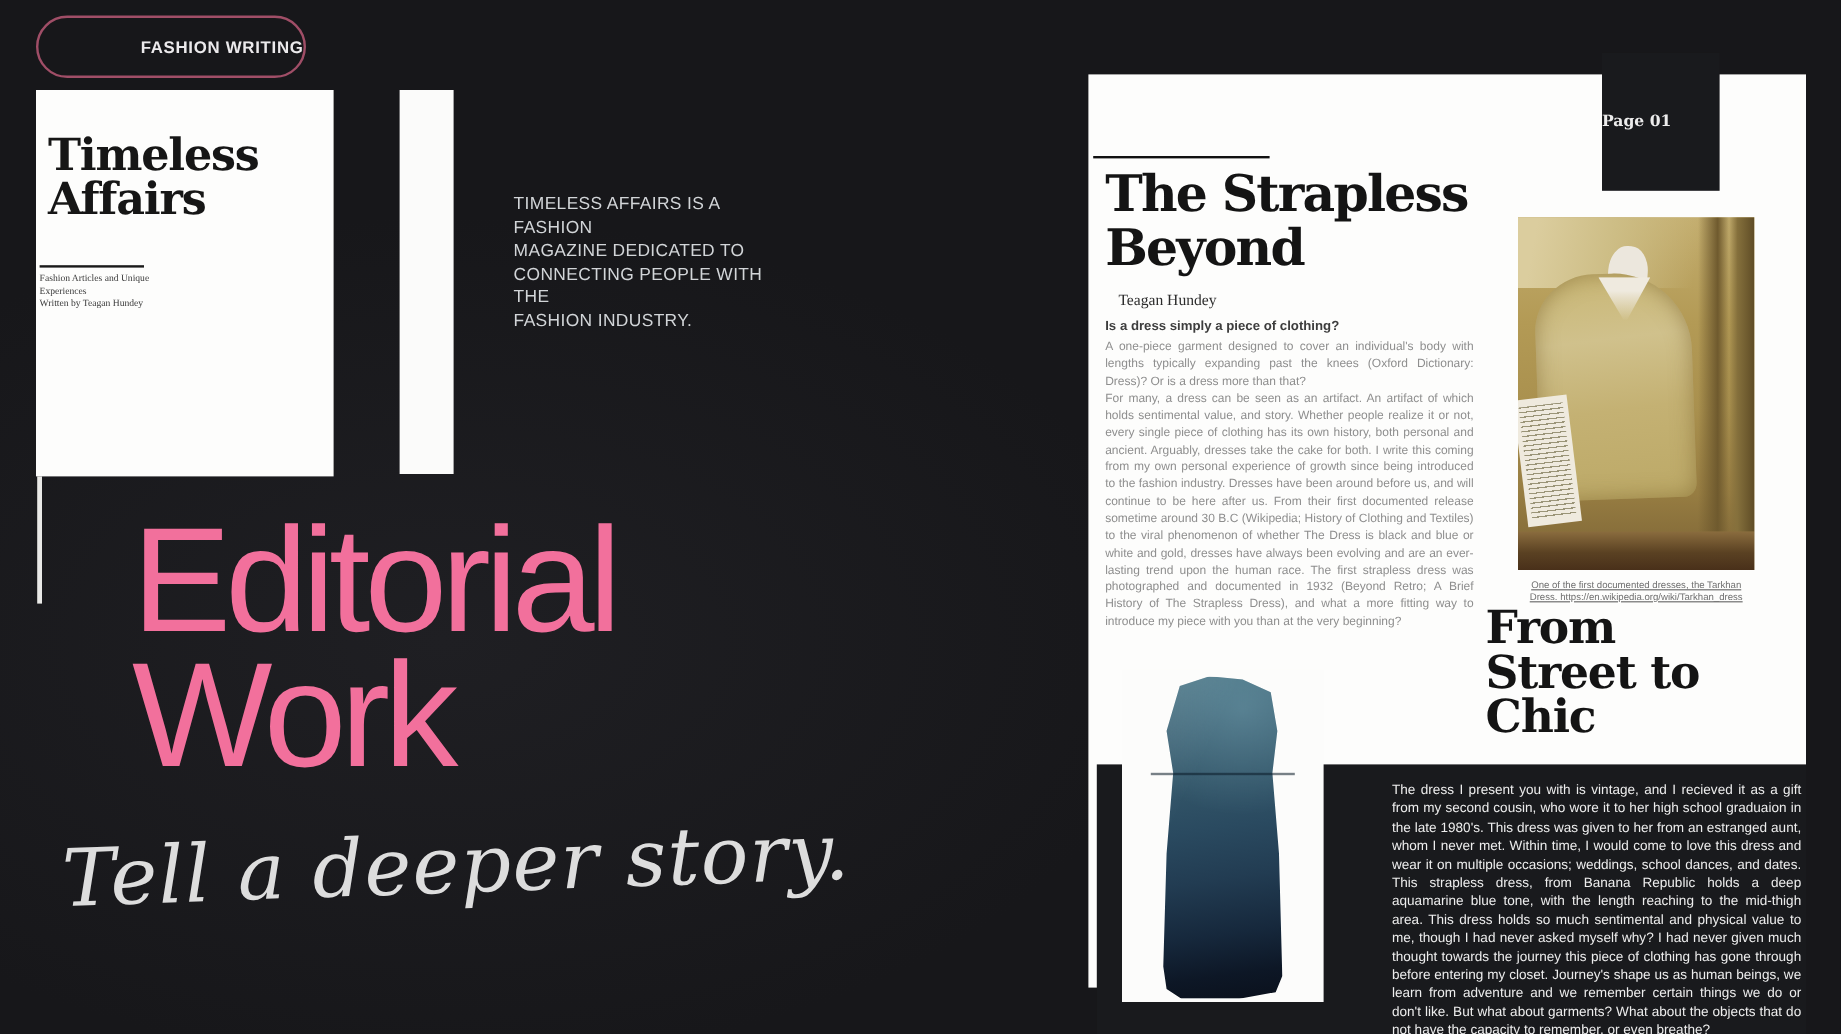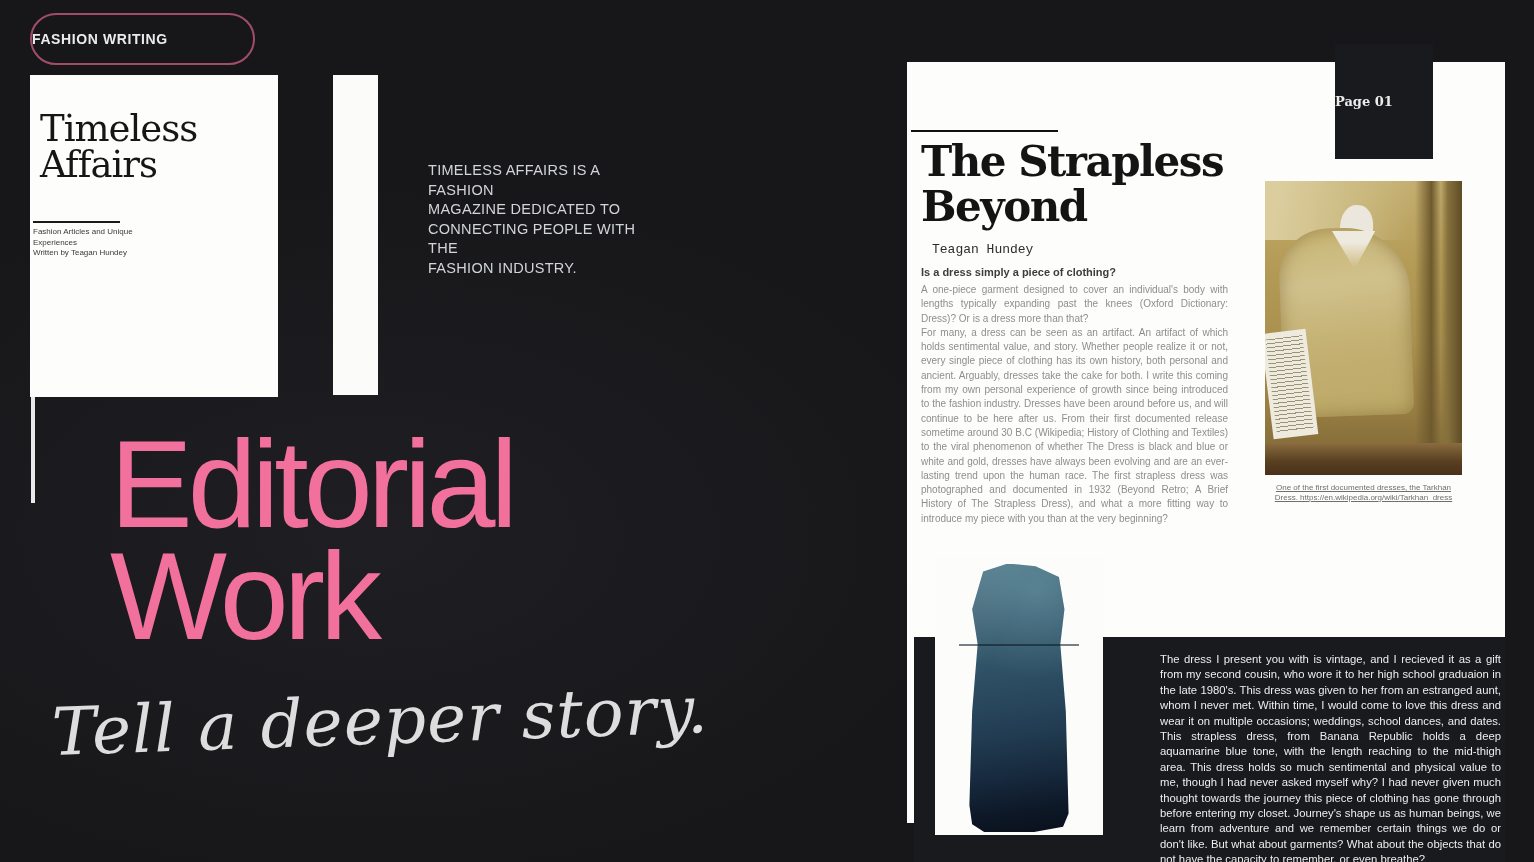--- a/index.html
+++ b/index.html
@@ -6,29 +6,29 @@
   .slide{
     position:relative;width:1534px;height:862px;overflow:hidden;
     background:radial-gradient(900px 520px at 24% 62%, #1f1f23 0%, #17171a 68%);
     font-family:"Liberation Sans", sans-serif;
   }
   .abs{position:absolute;}
   .ml{white-space:pre-line;}
 
   
   .badge{left:30px;top:13px;width:221px;height:48px;border:2px solid #a04e67;border-radius:26px;
-    display:flex;align-items:center;justify-content:flex-start;}
+    display:flex;align-items:center;justify-content:flex-end;}
   .badge span{color:#eceaec;font-weight:bold;font-size:14px;letter-spacing:.6px;}
 
   
   .cover{left:30px;top:75px;width:248px;height:322px;background:#fdfdfc;}
-  .cover-title{left:10px;top:36px;font-family:"DejaVu Serif", serif;font-weight:normal;
+  .cover-title{left:10px;top:36px;font-family:"DejaVu Serif", serif;font-weight:bold;
     font-size:37px;line-height:36px;letter-spacing:-1px;color:#161616;}
   .cover-rule{left:3px;top:146px;width:87px;height:2px;background:#1a1a1a;}
-  .cover-sub{left:3px;top:152px;font-family:Liberation Sans, sans-serif;font-size:8px;
+  .cover-sub{left:3px;top:152px;font-family:Liberation Serif, serif;font-size:8px;
     line-height:10.5px;color:#3a3a3a;}
   .cover-spine{left:333px;top:75px;width:45px;height:320px;background:#fbfbfa;}
   .cover-edge{left:31px;top:397px;width:4px;height:106px;background:#e9e9e7;}
 
   
   .intro{left:428px;top:161px;width:230px;color:#d2d5d8;font-size:14.5px;line-height:19.5px;
     letter-spacing:.3px;}
 
   
   .headline{left:110px;top:428px;color:#f2709c;font-size:124px;line-height:112px;
@@ -39,21 +39,21 @@
     font-style:italic;font-size:66px;letter-spacing:1px;transform:rotate(-2deg);transform-origin:left center;}
 
   
   .page-bg{left:907px;top:62px;width:598px;height:761px;background:#fdfdfc;}
   .page01{left:1335px;top:44px;width:98px;height:115px;background:#191a1d;
     display:flex;align-items:center;justify-content:flex-start;}
   .page01 span{color:#ececec;font-family:"DejaVu Serif", serif;font-weight:bold;font-size:13px;}
   .title-rule{left:911px;top:130px;width:147px;height:2px;background:#111;}
   .a-title{left:921px;top:139px;font-family:"DejaVu Serif", serif;font-weight:bold;
     font-size:42px;line-height:45px;letter-spacing:-1.5px;color:#141414;}
-  .a-byline{left:932px;top:242px;font-family:Liberation Mono, monospace;font-size:13px;color:#2c2c2c;}
+  .a-byline{left:932px;top:242px;font-family:Liberation Serif, serif;font-size:13px;color:#2c2c2c;}
   .a-lead{left:921px;top:266px;width:307px;font-size:11px;font-weight:bold;color:#3d3d3d;}
   .a-body{left:921px;top:283px;width:307px;font-size:10px;line-height:14.3px;
     color:#8e8e8e;text-align:justify;}
 
   
   .tarkhan{left:1265px;top:181px;width:197px;height:294px;overflow:hidden;
     background:linear-gradient(180deg,#c3ad6e 0%,#b39a55 30%,#a9904e 55%,#977d42 78%,#7a6234 100%);}
   .tk-ceiling{left:0;top:0;width:100%;height:20%;
     background:linear-gradient(100deg,#dbcd9e 8%,#cdbd85 40%,rgba(205,189,133,0) 75%);}
   .tk-band{right:0;top:0;width:24%;height:89%;
@@ -147,20 +147,23 @@
     <div class="abs tk-vneck"></div>
     <div class="abs tk-placard">
         <i></i>
       </div>
     <div class="abs tk-label"></div>
     <div class="abs tk-base"></div>
   </div>
   <div class="abs caption ml">One of the first documented dresses, the Tarkhan
 Dress. https://en.wikipedia.org/wiki/Tarkhan_dress</div>
 
+  <div class="abs subhead ml">From
+Street to
+Chic</div>
 
   <div class="abs dark-panel"></div>
 
   <div class="abs dress-photo">
     <div class="abs dress"></div>
     <div class="abs dress-seam"></div>
   </div>
 
   <div class="abs a-body2 ml">The dress I present you with is vintage, and I recieved it as a gift from my second cousin, who wore it to her high school graduaion in the late 1980's. This dress was given to her from an estranged aunt, whom I never met. Within time, I would come to love this dress and wear it on multiple occasions; weddings, school dances, and dates. This strapless dress, from Banana Republic holds a deep aquamarine blue tone, with the length reaching to the mid-thigh area. This dress holds so much sentimental and physical value to me, though I had never asked myself why? I had never given much thought towards the journey this piece of clothing has gone through before entering my closet. Journey's shape us as human beings, we learn from adventure and we remember certain things we do or don't like. But what about garments? What about the objects that do not have the capacity to remember, or even breathe?</div>
 

